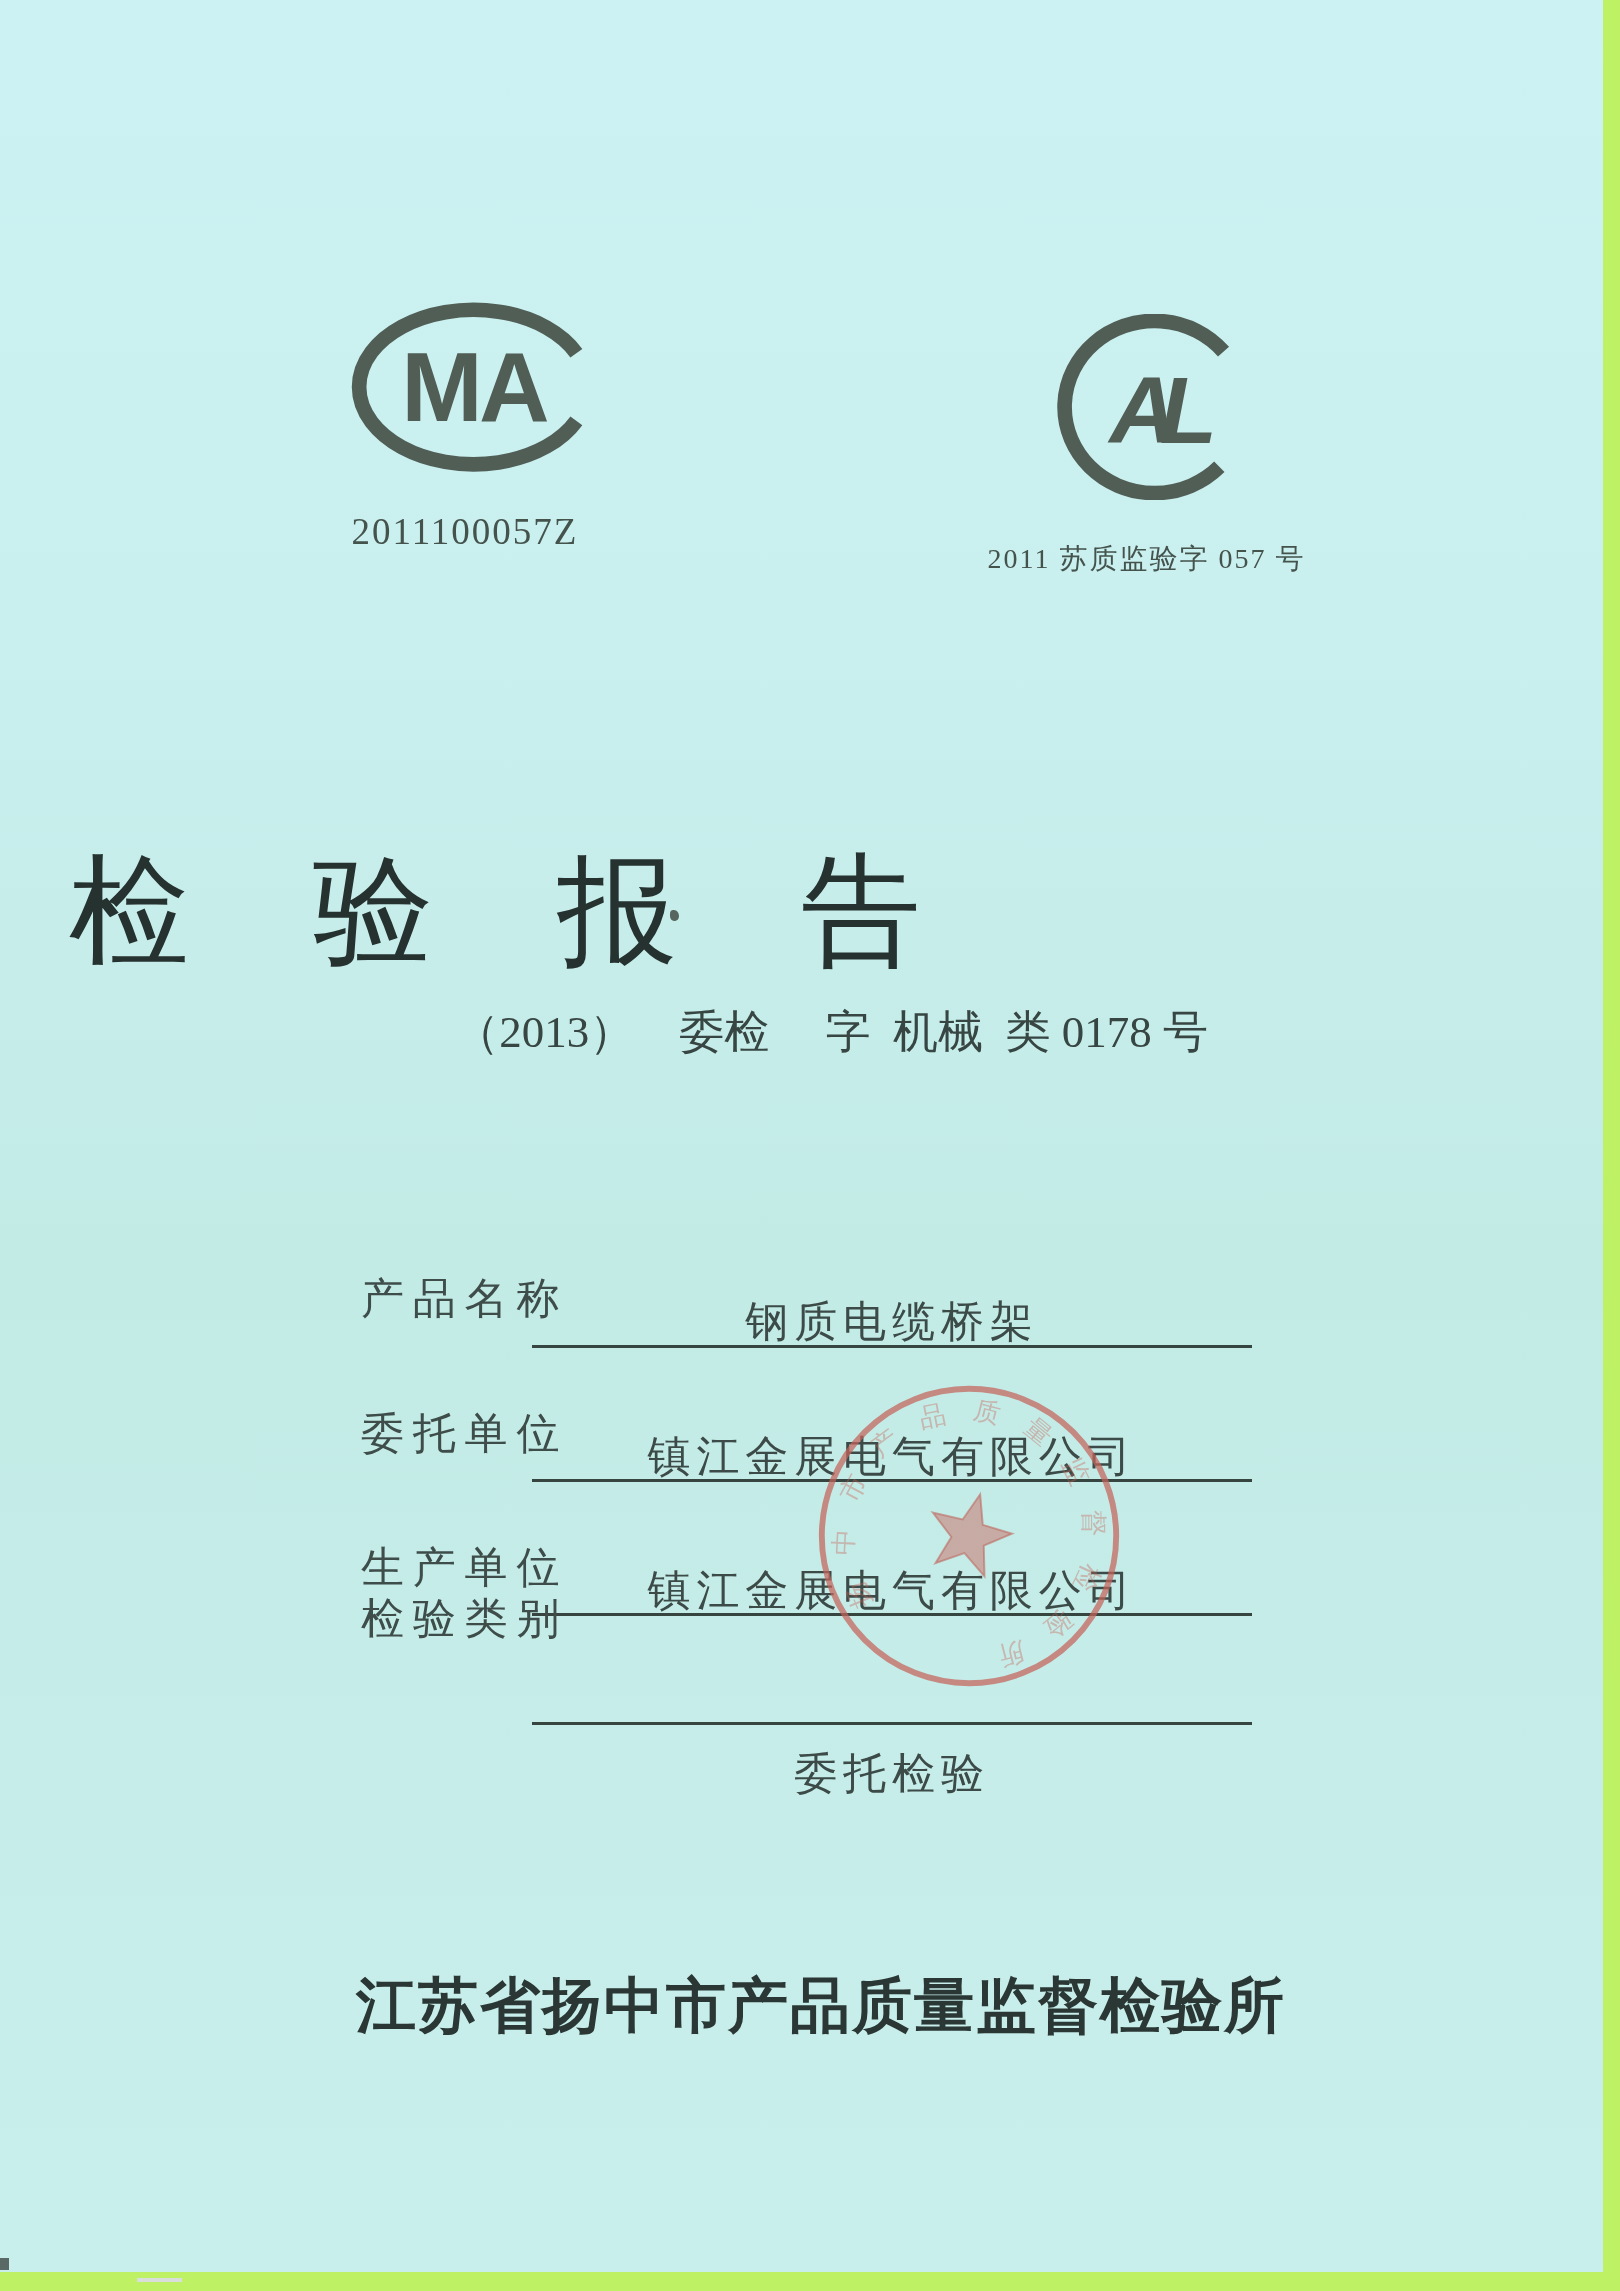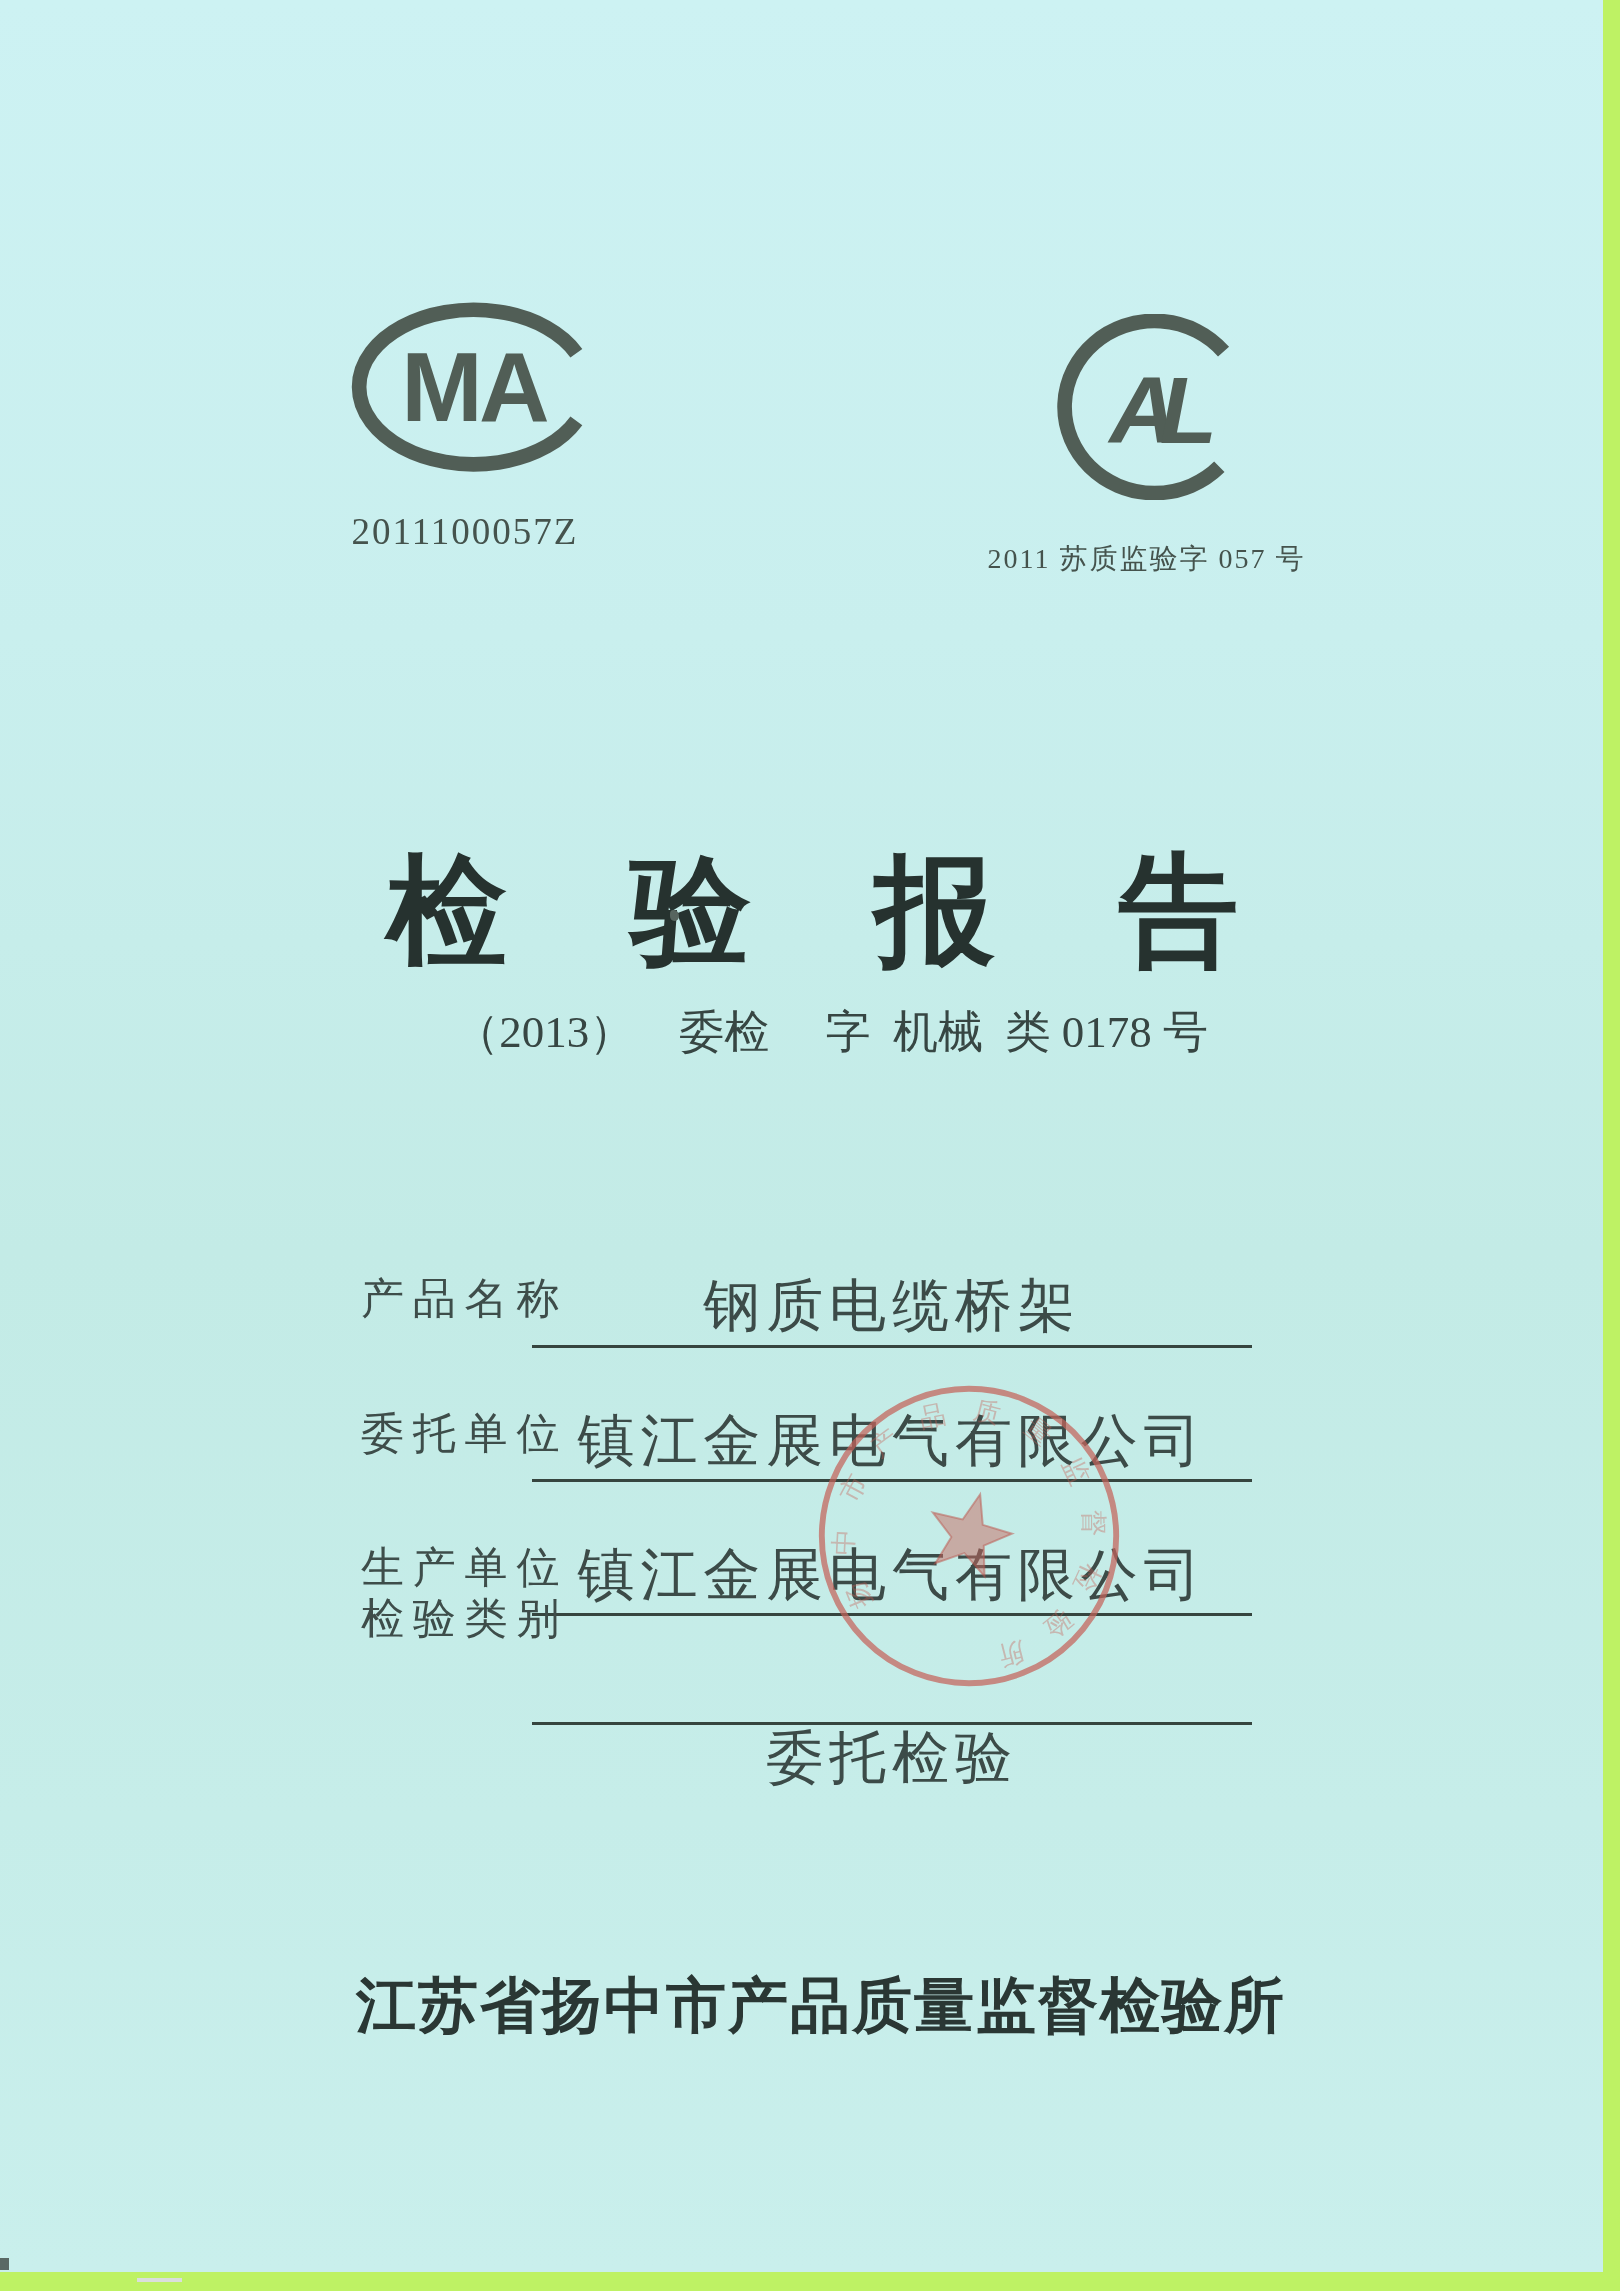--- a/index.html
+++ b/index.html
@@ -7,28 +7,28 @@
           font-family:"Liberation Serif","DejaVu Serif",serif;}
   .page{position:absolute;left:0;top:0;width:1603px;height:2272px;
         background:linear-gradient(180deg,#cdf2f3 0%,#c9efee 28%,#c3ebe6 55%,#c6ede9 80%,#c9efec 100%);}
   
   .cma-logo{position:absolute;left:351px;top:300px;width:245px;height:176px;}
   .cal-logo{position:absolute;left:1045px;top:314px;width:225px;height:186px;}
   .logo-code{position:absolute;color:#45534d;font-size:37px;letter-spacing:2px;text-align:center;white-space:pre;}
   .cma-code{left:323px;top:510px;width:284px;}
   .cal-code{left:985px;top:508px;width:323px;font-size:28px;margin-top:32px;}
   
-  .title{position:absolute;left:0;top:831px;width:100%;text-align:center;
-         font-size:120px;font-weight:bold;color:#26322f;letter-spacing:47px;padding-left:69px;box-sizing:border-box;}
+  .title{position:absolute;left:0;top:831px;width:100%;text-align:left;
+         font-size:120px;font-weight:normal;color:#26322f;letter-spacing:47px;padding-left:69px;box-sizing:border-box;}
   .title-speck{position:absolute;left:670px;top:910px;width:8.8px;height:10.8px;background:#57655f;border-radius:40% 60% 50% 50%;}
   .report-no{position:absolute;left:0;top:1002px;width:100%;text-align:center;
              font-size:45px;color:#374643;white-space:pre;padding-left:59px;box-sizing:border-box;}
   
   .field-label{position:absolute;left:361px;width:255px;font-size:43px;color:#3e4d4a;letter-spacing:8.8px;}
-  .field-value{position:absolute;left:532px;width:720px;text-align:center;font-size:57px;color:#3c4b48;letter-spacing:5.9px;}
+  .field-value{position:absolute;left:532px;width:720px;text-align:center;font-size:43px;color:#3c4b48;letter-spacing:5.9px;margin-top:25px;}
   .field-line{position:absolute;left:532px;width:720px;height:2.9px;background:#36453f;}
   
   .footer{position:absolute;left:0;top:1966px;width:100%;text-align:center;
           font-size:60px;font-weight:bold;color:#2a3734;letter-spacing:2px;padding-left:39px;box-sizing:border-box;}
   
   .stamp{position:absolute;left:812px;top:1379px;width:314px;height:314px;opacity:0.9;}
   .seal-arc-text{font-size:27px;letter-spacing:25px;fill:rgba(198,96,86,0.42);
                  font-family:"Liberation Serif","DejaVu Serif",serif;}
   
   .speck-bottom-left{position:absolute;left:0px;top:2258px;width:8.8px;height:11.8px;background:#5a6965;}

